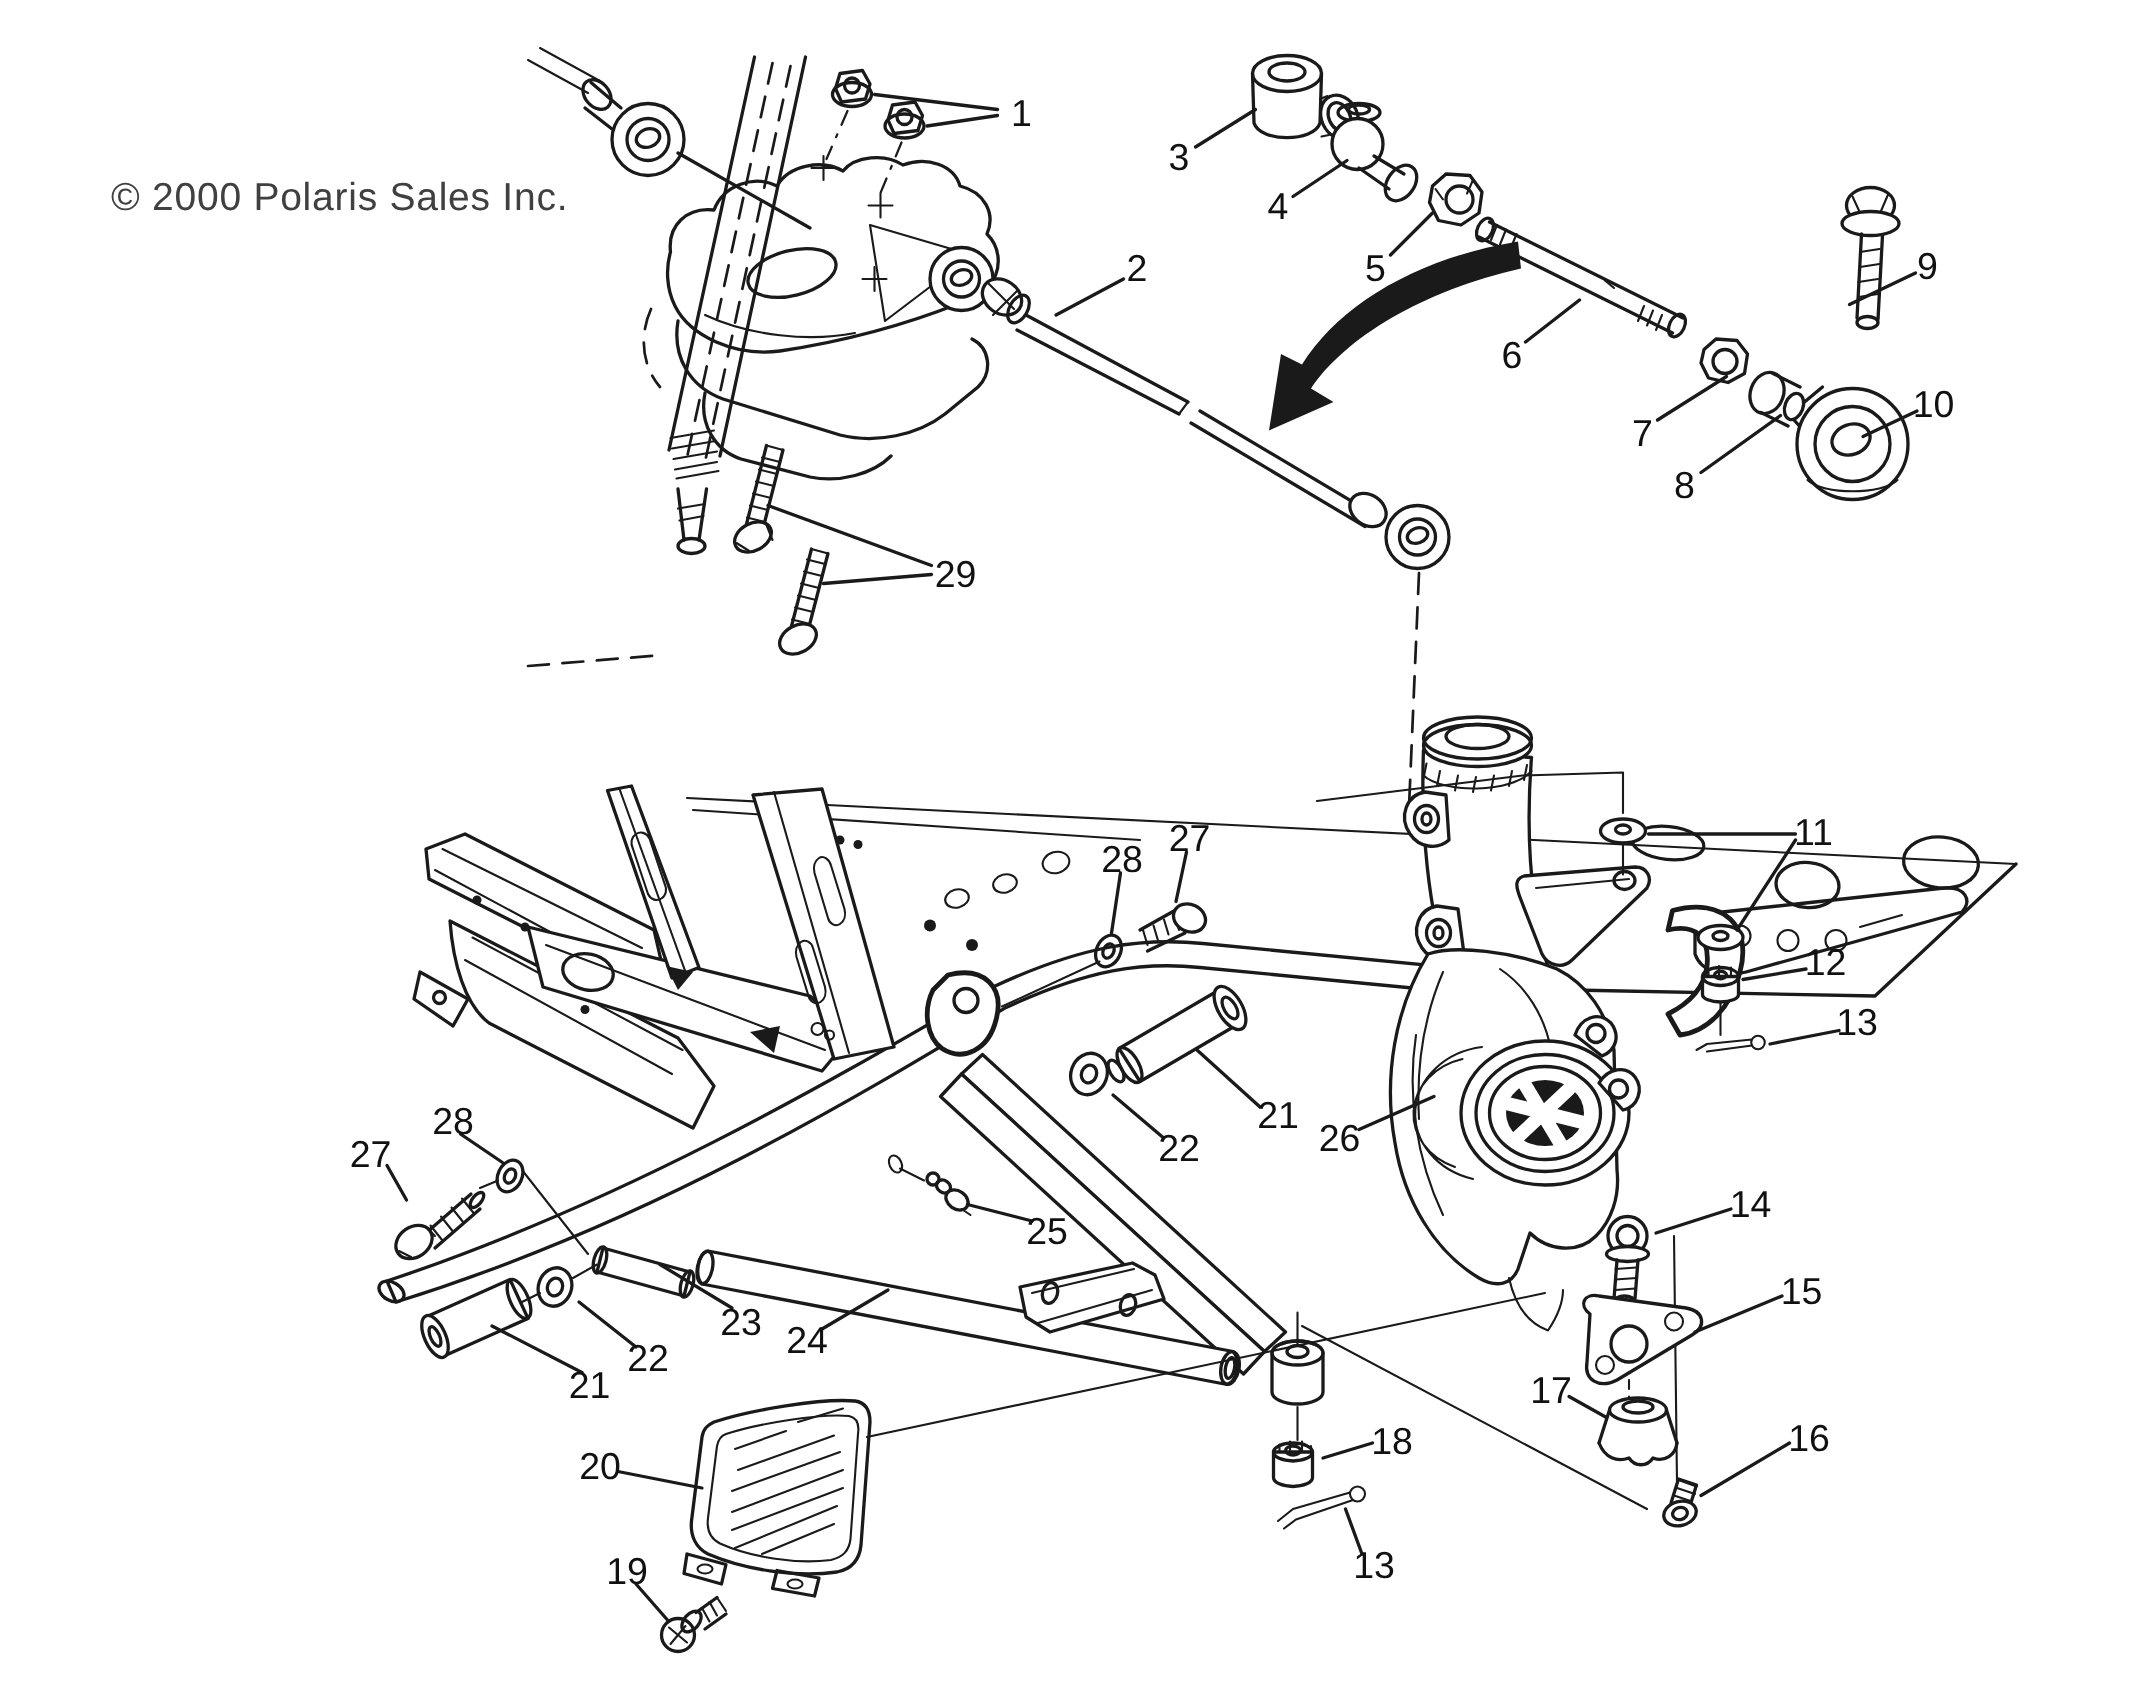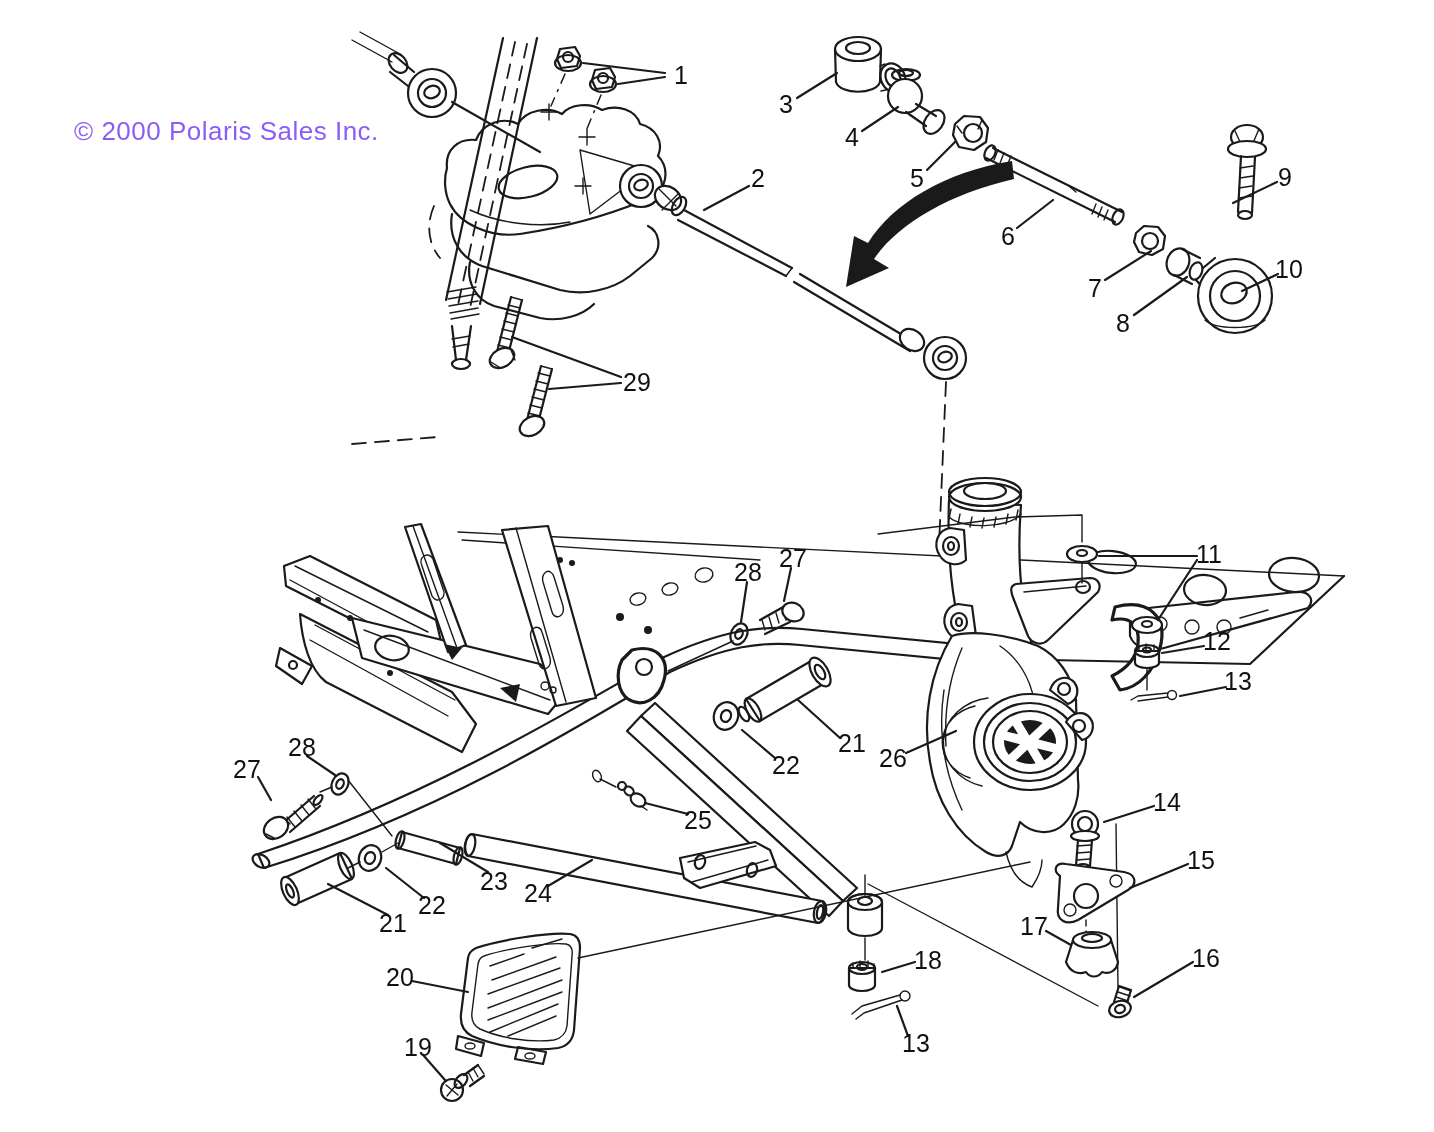--- a/index.html
+++ b/index.html
@@ -1,18 +1,18 @@
 <!DOCTYPE html>
 <html><head>
 <meta charset="utf-8">
 <style>
   html,body{margin:0;padding:0;background:#fff;}
   .page{position:relative;width:1434px;height:1132px;background:var(--paper,#fff);overflow:hidden;
         font-family:"Liberation Sans",sans-serif;}
-  .copyright{position:absolute;left:74px;top:116px;font-size:26px;color:#8b5cf6;letter-spacing:0.5px;}
+  .copyright{position:absolute;left:74px;top:116px;font-size:26px;color:#404040;letter-spacing:0.5px;}
   svg{position:absolute;left:0;top:0;}
   svg *{stroke:var(--ink,#1a1a1a);fill:none;stroke-width:2.2;stroke-linecap:round;stroke-linejoin:round;}
   .thin{stroke-width:1.4;}
   .lead{stroke-width:1.5;}
   .thick{stroke-width:3.2;}
   .wfill{fill:#ffffff;}
   .ink{fill:var(--ink,#1a1a1a);stroke:none;}
   .dash{stroke-dasharray:14 9;stroke-width:1.8;}
   .dashdot{stroke-dasharray:10 7 2 7;stroke-width:1.5;}
   .callout{font:25px "Liberation Sans",sans-serif;fill:#111;stroke:none;text-anchor:middle;}

